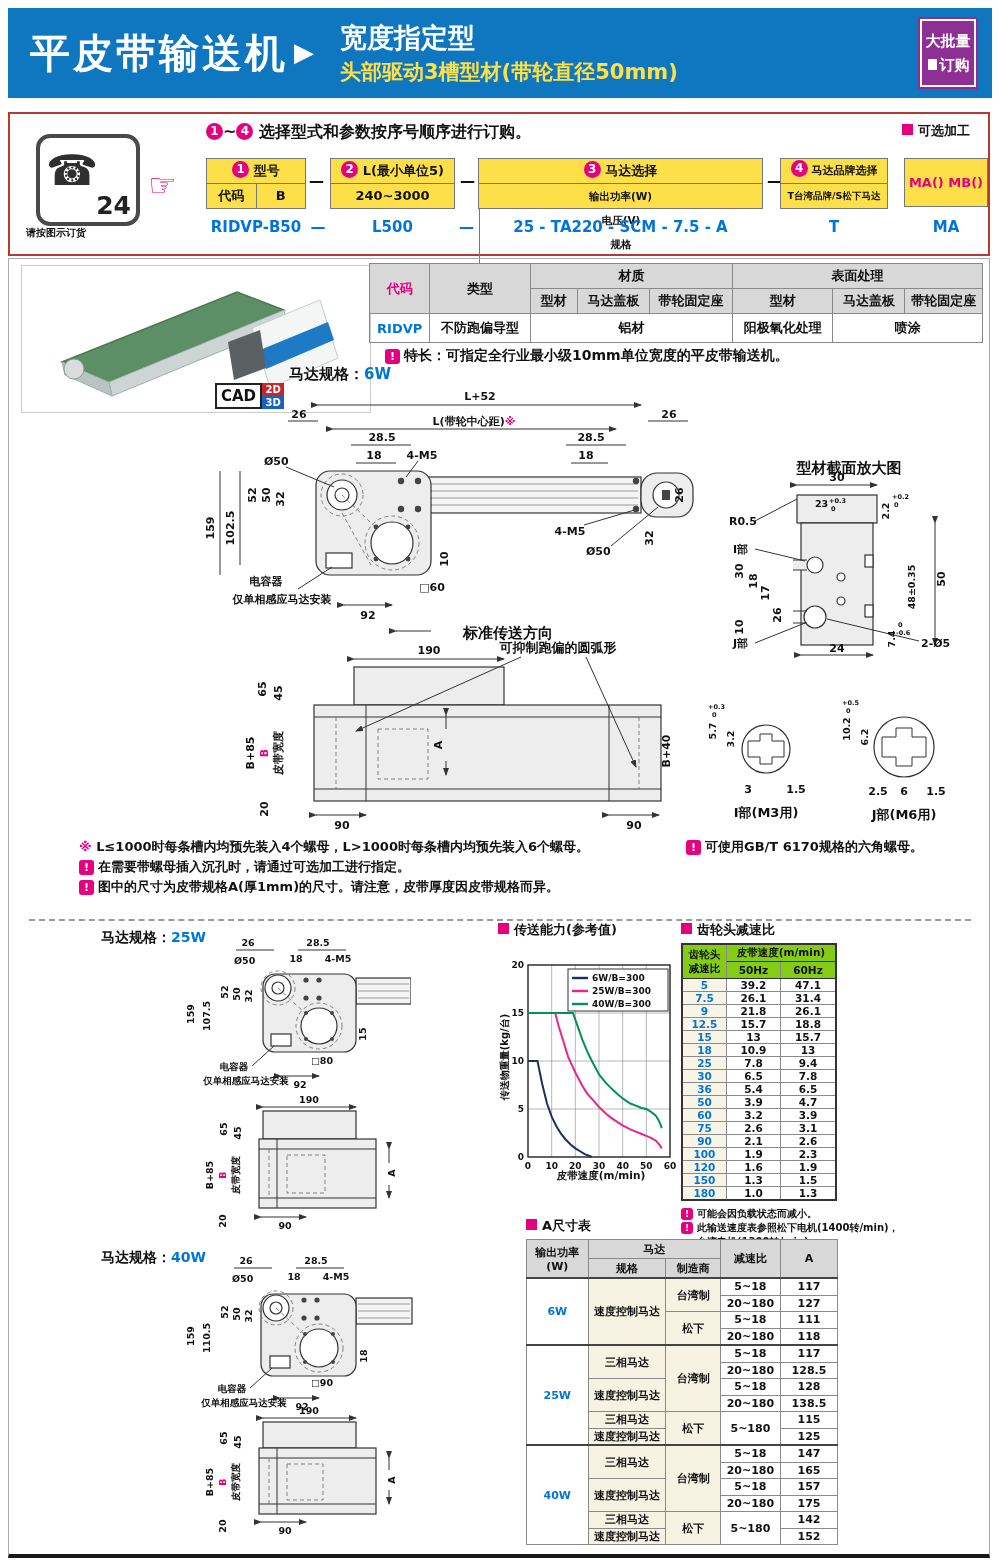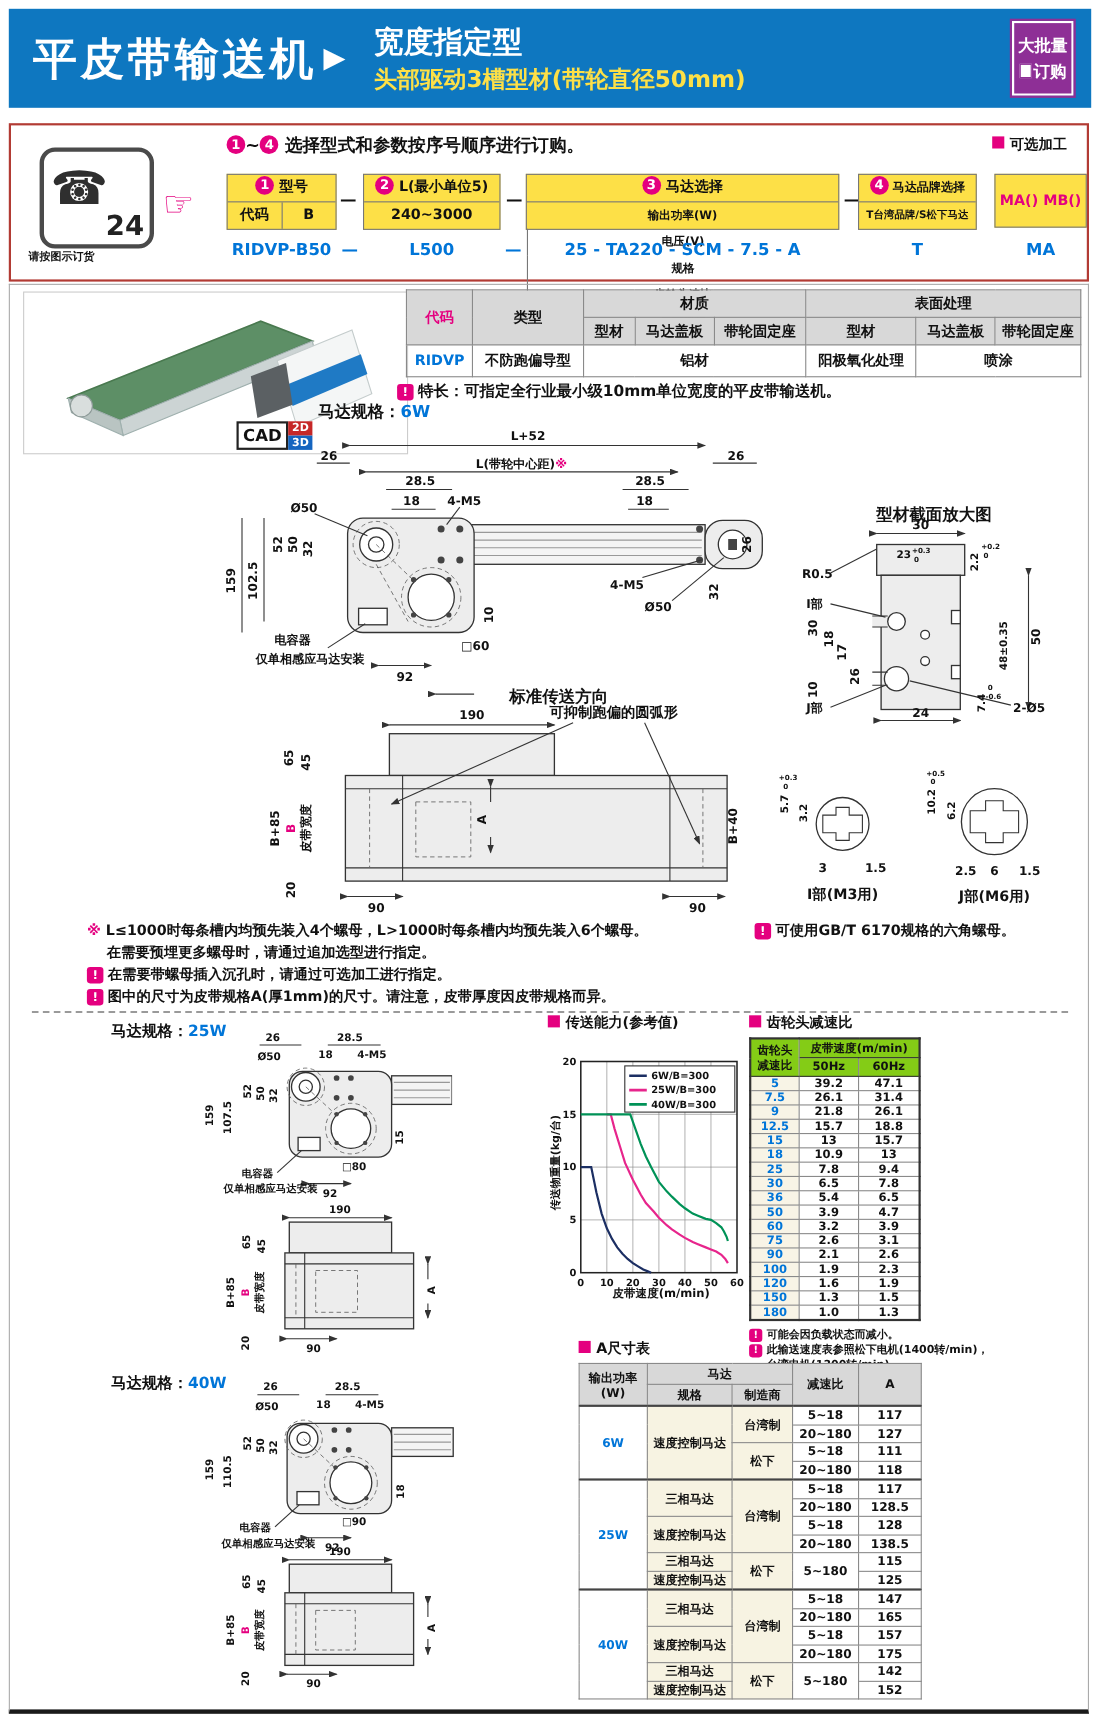--- a/index.html
+++ b/index.html
@@ -38,21 +38,21 @@
   #photo{left:12px;top:6px;width:348px;height:146px;border:1px solid #ccc;}
   #cadbadge{left:206px;top:124px;height:26px;display:flex;align-items:stretch;}
   #cadbadge .cad{border:2px solid #222;background:#fff;font-weight:bold;font-size:15px;padding:1px 4px;line-height:20px;}
   #cadbadge .dd2{width:22px;background:#c62828;color:#fff;font-size:10px;font-weight:bold;text-align:center;line-height:13px;}
   #cadbadge .dd3{background:#1565c0;}
   table{border-collapse:collapse;}
   th,td{border:1px solid #8a8a8a;text-align:center;}
   #spec-table{left:360px;top:4px;width:614px;font-size:13px;}
   #spec-table th{background:#d8d8d8;font-weight:bold;height:22px;}
   #spec-table td{height:26px;font-weight:bold;}
-  #feature{left:352px;top:88px;font-size:14px;font-weight:bold;}
+  #feature{left:376px;top:88px;font-size:14px;font-weight:bold;}
   .note-ic{display:inline-block;width:15px;height:15px;background:#e4007f;color:#fff;border-radius:3px;font-size:11px;line-height:15px;text-align:center;font-weight:bold;margin-right:4px;}
   .mlabel{font-size:15px;font-weight:bold;}
   
   .dt{font-size:11px;font-weight:bold;fill:#111;}
   .d9{font-size:9.5px;font-weight:bold;fill:#111;}
   .d13{font-size:13px;font-weight:bold;fill:#111;}
   .d15{font-size:15px;font-weight:bold;fill:#111;}
   .tol{font-size:6.5px;font-weight:bold;fill:#111;}
   .pk{fill:#e4007f;}
   .mid{text-anchor:middle;}
@@ -369,21 +369,20 @@
     <text class="tol" x="160" y="46">0</text>
     <text class="d9 mid" transform="rotate(-90 182 70)" x="182" y="70">6.2</text>
     <text class="dt mid" x="192" y="128">2.5</text>
     <text class="dt mid" x="218" y="128">6</text>
     <text class="dt mid" x="250" y="128">1.5</text>
     <text class="d13 mid" x="218" y="152">J部(M6用)</text>
   </svg>
 
   <div class="abs notes" style="left:70px;top:578px;width:600px;">
     <div><span class="pink">※</span> <span>L≤1000时每条槽内均预先装入4个螺母，L&gt;1000时每条槽内均预先装入6个螺母。</span></div>
-    <div style="padding-left:18px;">在需要预埋更多螺母时，请通过追加选型进行指定。</div>
     <div><span class="note-ic">!</span><span>在需要带螺母插入沉孔时，请通过可选加工进行指定。</span></div>
     <div><span class="note-ic">!</span><span>图中的尺寸为皮带规格A(厚1mm)的尺寸。请注意，皮带厚度因皮带规格而异。</span></div>
   </div>
   <div class="abs notes" style="left:677px;top:578px;width:300px;">
     <div><span class="note-ic">!</span><span>可使用GB/T 6170规格的六角螺母。</span></div>
   </div>
 
   <div class="abs divider" style="left:20px;top:660px;width:942px;"></div>
 
   <div class="abs mlabel" style="left:92px;top:670px;font-size:14px;text-align:right;"><span>马达规格：</span><span class="blue">25W</span></div>

